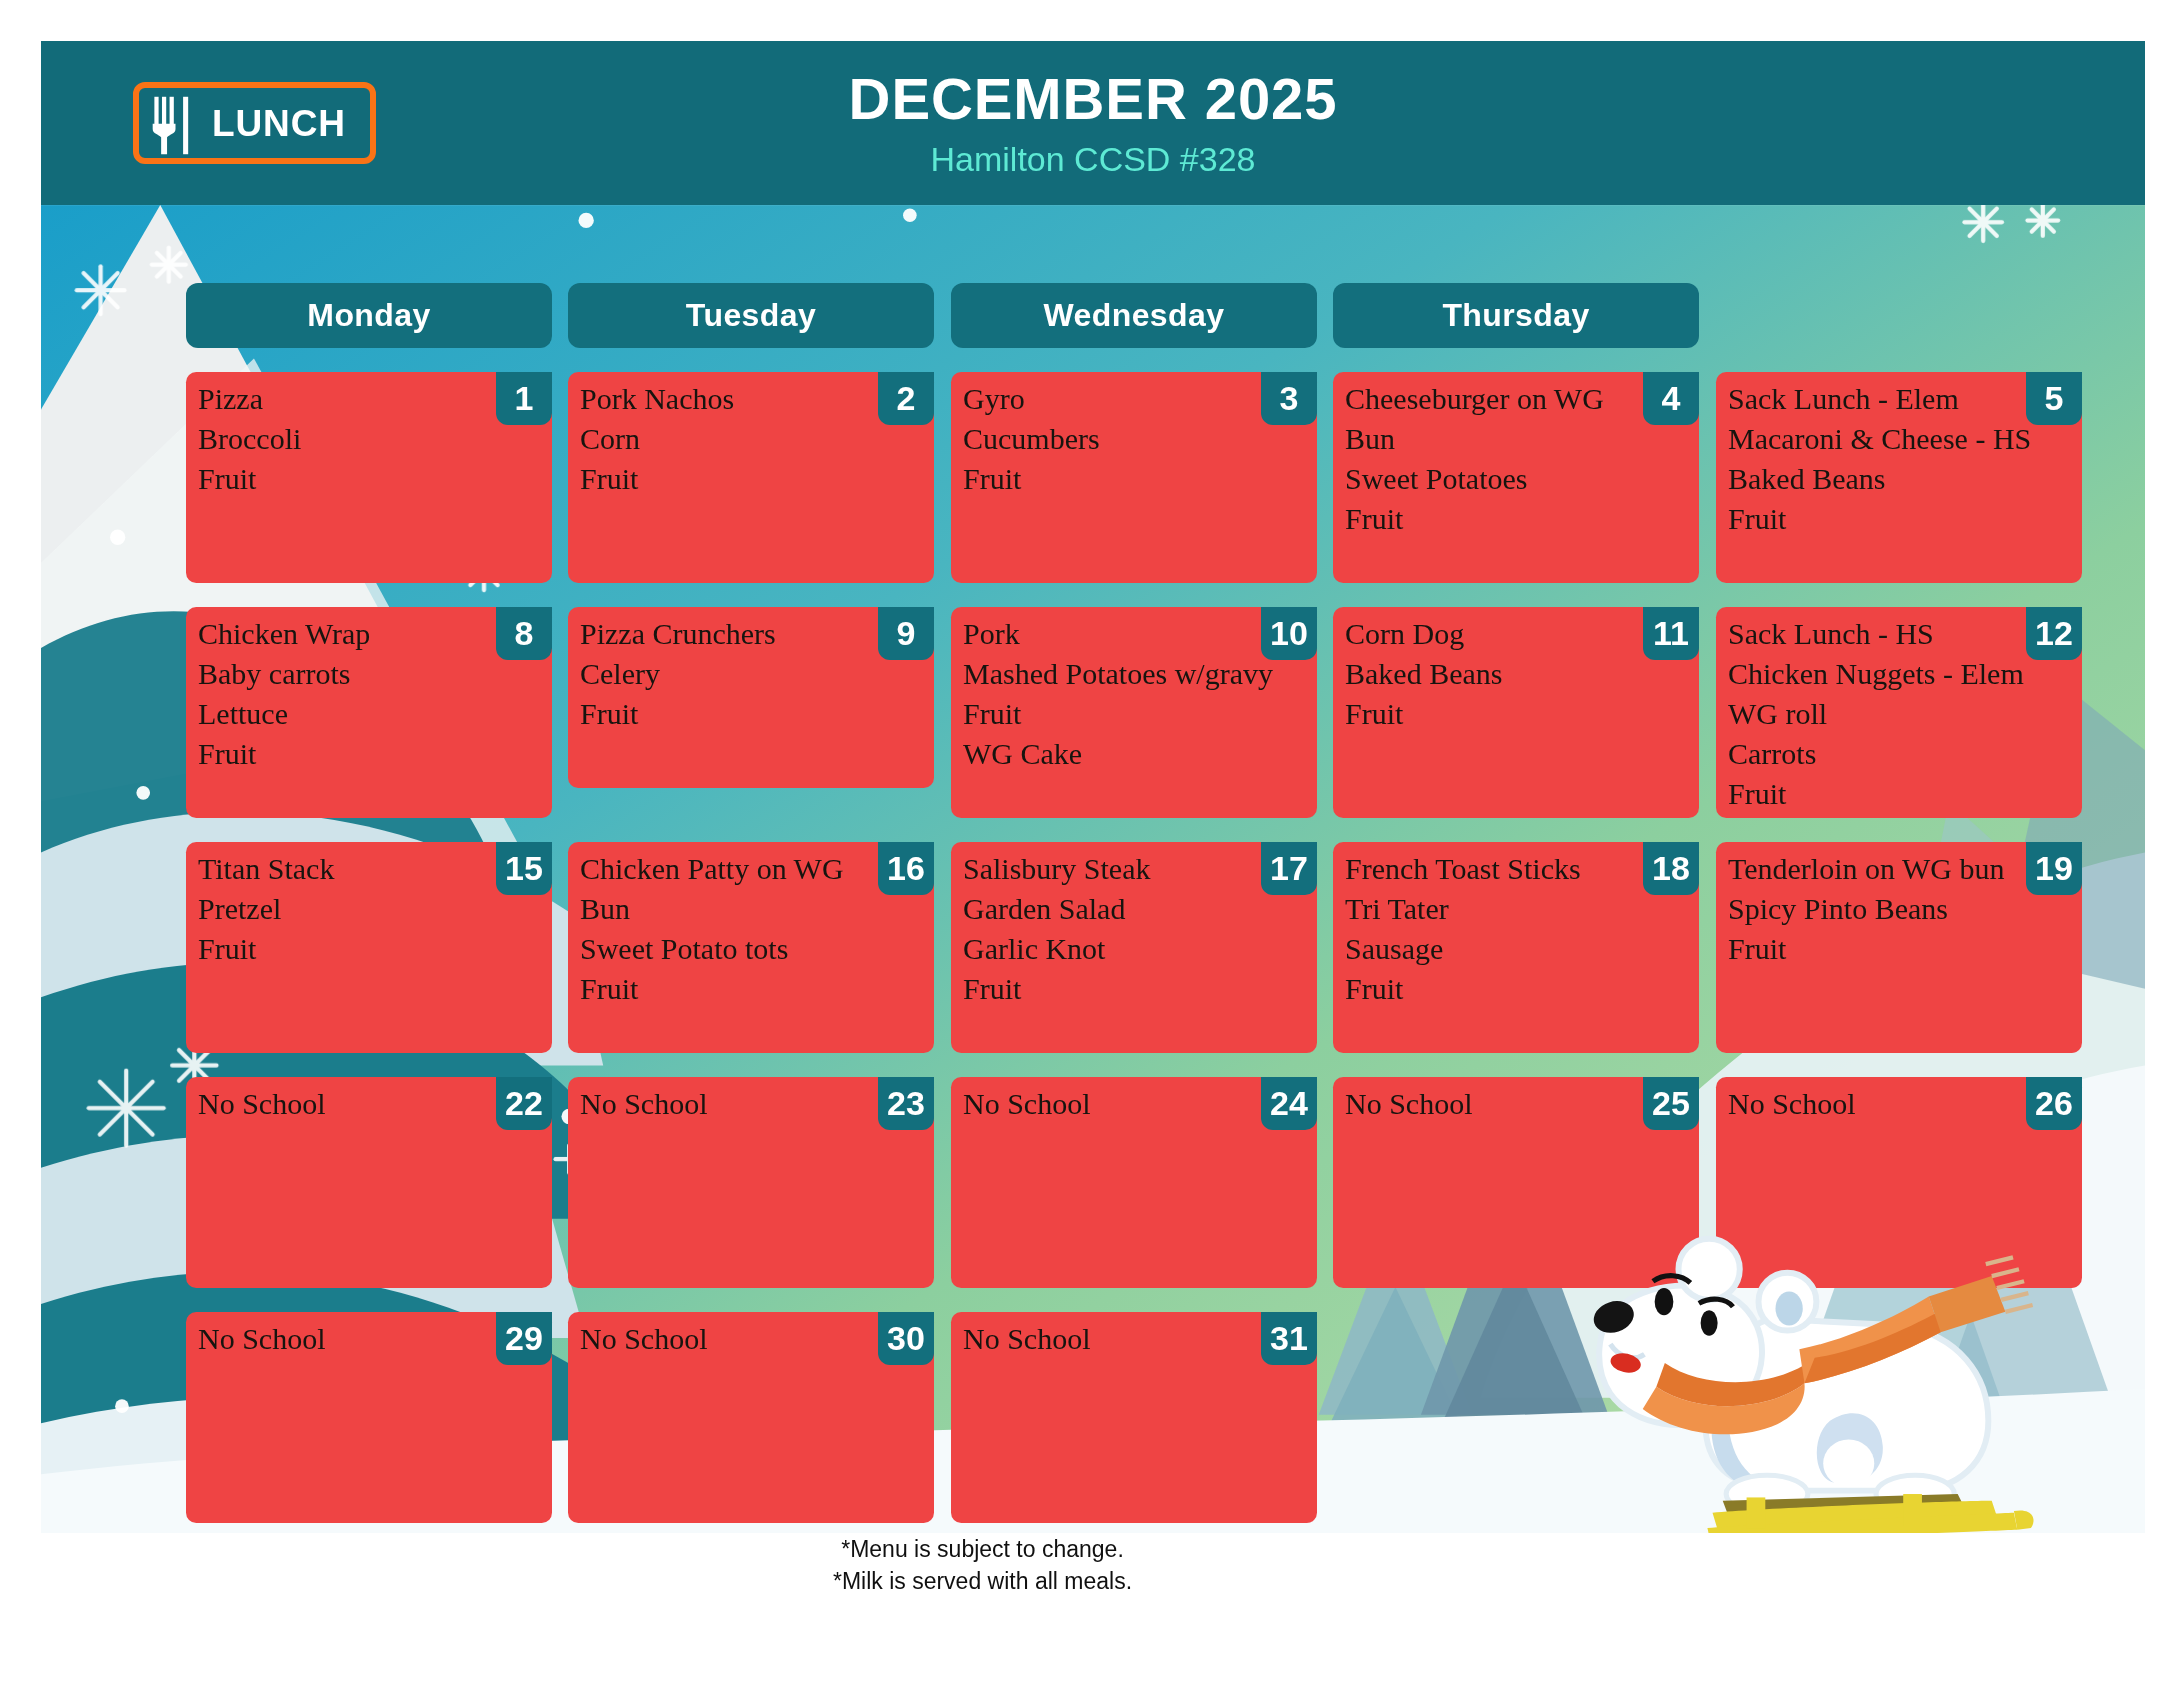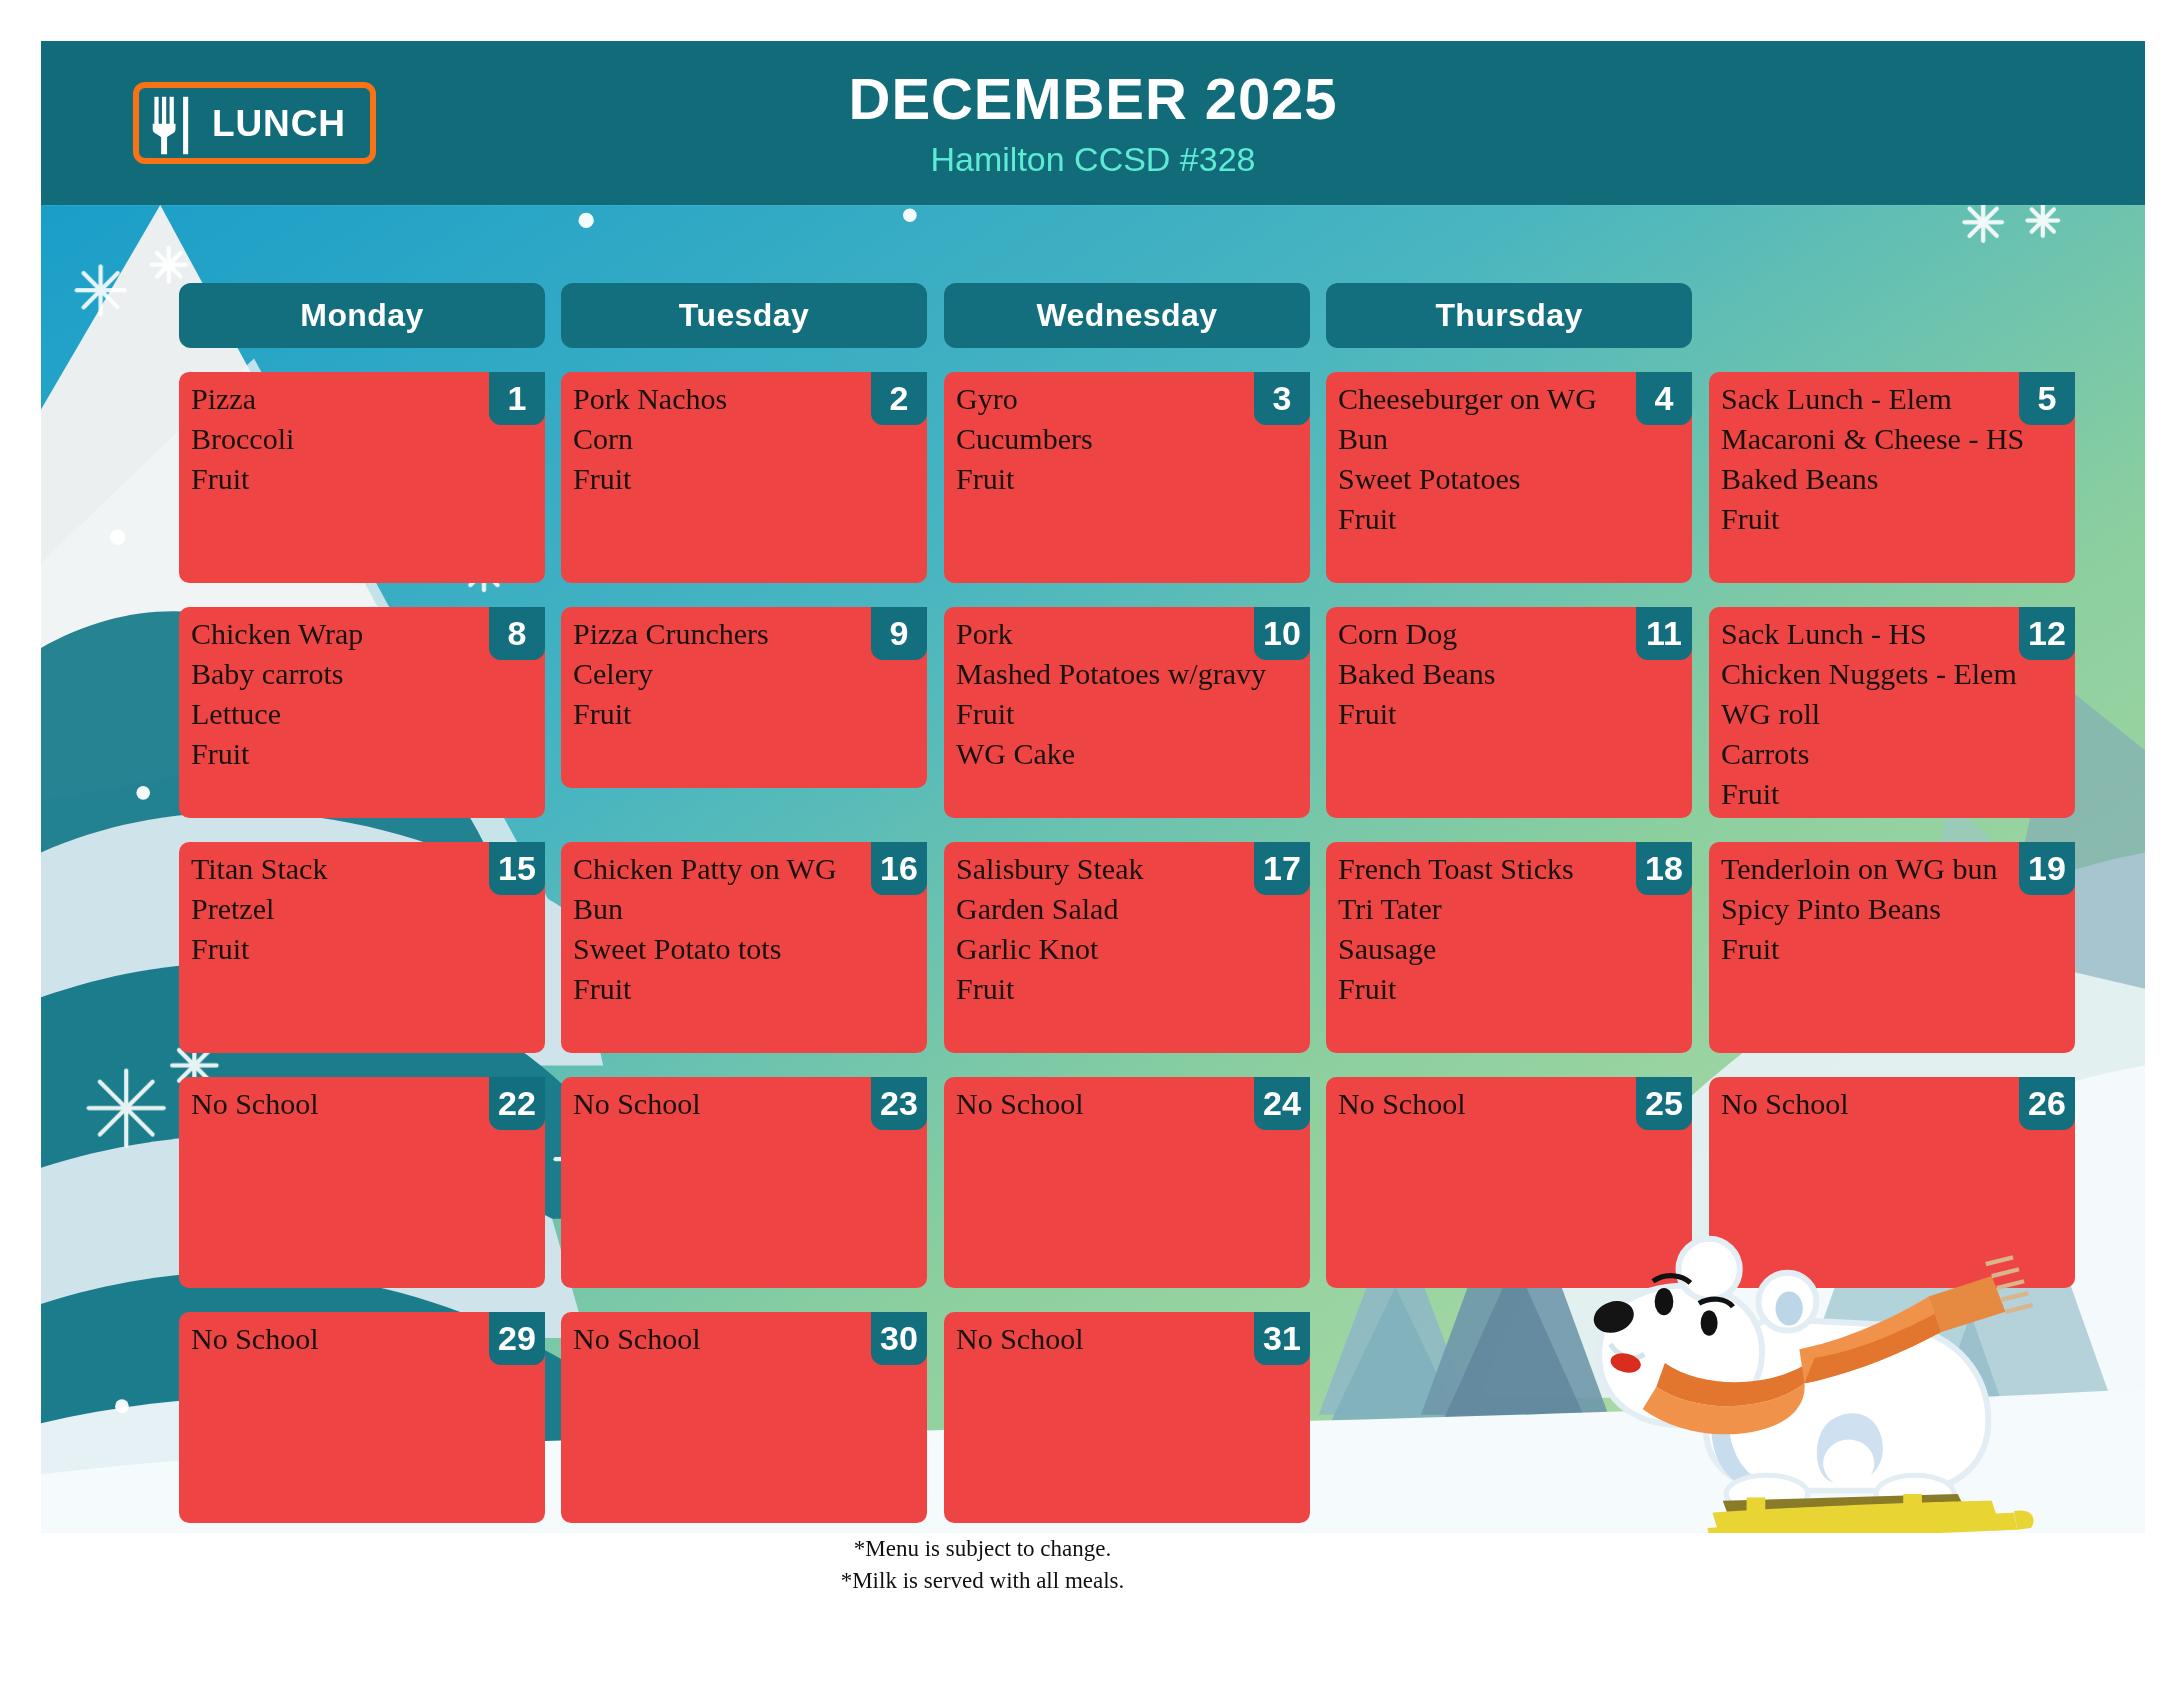--- a/index.html
+++ b/index.html
@@ -17,36 +17,36 @@
   .logo-text{position:absolute;left:73px;top:15.3px;font-size:37px;font-weight:bold;letter-spacing:0.9px;color:#ffffff;font-family:"Liberation Sans",sans-serif;}
   .title-wrap{position:absolute;left:0;top:29px;width:100%;text-align:center;}
   .title{font-size:58px;font-weight:bold;color:#ffffff;letter-spacing:0.9px;font-family:"Liberation Sans",sans-serif;line-height:1.0;}
   .subtitle{margin-top:12px;font-size:34px;color:#5eead4;font-family:Liberation Sans, sans-serif;}
 
   
   .bg{position:absolute;left:0;top:164px;width:2104px;height:1329px;overflow:hidden;}
   .bg svg{position:absolute;left:0;top:0;}
 
   
-  .grid{position:absolute;left:0;top:164px;width:2104px;height:1329px;z-index:20;}
+  .grid{position:absolute;left:7px;top:164px;width:2104px;height:1329px;z-index:20;}
   .dayhead-row{position:absolute;left:0;top:78px;width:100%;height:65px;}
   .dayhead{position:absolute;top:0;height:65px;background:#136f7d;border-radius:12px;display:flex;align-items:center;justify-content:center;}
   .dayhead span{color:#ffffff;font-size:32px;font-weight:bold;font-family:"Liberation Sans",sans-serif;letter-spacing:0.4px;}
 
   .cell{position:absolute;background:#ef4444;border-radius:10.2px;box-sizing:border-box;overflow:hidden;}
   .cell-items{position:absolute;left:12px;top:6.8px;right:3.4px;
     font-family:"Liberation Serif",serif;font-size:30px;line-height:40px;color:#17140f;}
   .cell-items div{white-space:nowrap;}
   .datebadge{position:absolute;top:0;width:56px;height:53px;background:#136f7d;
     border-bottom-left-radius:12px;border-bottom-right-radius:12px;
     display:flex;align-items:center;justify-content:center;
     color:#ffffff;font-size:34px;font-weight:bold;font-family:"Liberation Sans",sans-serif;z-index:5;}
 
   
-  .notes{position:absolute;left:0;top:1533px;width:1965px;text-align:center;font-family:Liberation Serif, serif;font-size:23px;color:#101010;line-height:32px;}
+  .notes{position:absolute;left:0;top:1533px;width:1965px;text-align:center;font-family:Liberation Sans, sans-serif;font-size:23px;color:#101010;line-height:32px;}
 
   
   .bear-layer{position:absolute;left:1474px;top:1167px;width:630px;height:332px;z-index:25;}
 </style>
 </head>
 <body>
 
 <div class="page">
   <div class="poster">
 

